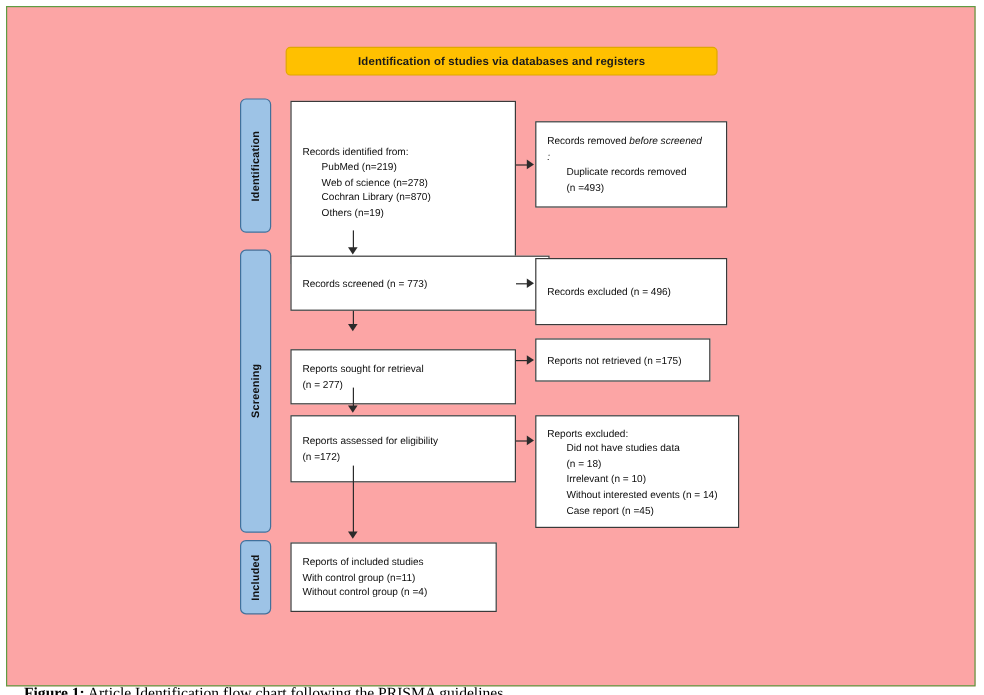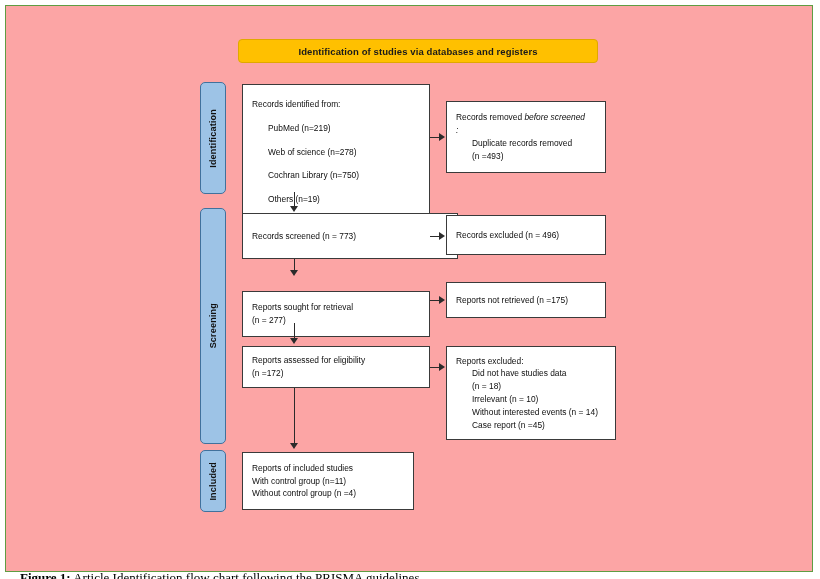--- a/index.html
+++ b/index.html
@@ -85,27 +85,27 @@
     box-sizing: border-box;
     padding: 8px 9px;
     font-size: 8.4px;
     line-height: 1.52;
     color: #0d0d0d;
   }
   .box .ln { white-space: pre; }
   .box .indent { padding-left: 16px; }
   .box .ital { font-style: italic; }
 
-  #box-identified   { left: 236px; top: 78px;  width: 188px; height: 136px; gap: 11px; }
+  #box-identified   { left: 236px; top: 78px;  width: 188px; height: 136px; }
   #box-removed      { left: 440px; top: 95px;  width: 160px; height: 72px;  }
   #box-screened     { left: 236px; top: 207px; width: 216px; height: 46px;  }
-  #box-excluded     { left: 440px; top: 209px; width: 160px; height: 40px;  }
+  #box-excluded     { left: 440px; top: 209px; width: 160px; height: 56px;  }
   #box-sought       { left: 236px; top: 285px; width: 188px; height: 46px;  }
-  #box-notretrieved { left: 440px; top: 276px; width: 160px; height: 36px;  }
-  #box-assessed     { left: 236px; top: 340px; width: 188px; height: 42px;  }
+  #box-notretrieved { left: 440px; top: 276px; width: 146px; height: 36px;  }
+  #box-assessed     { left: 236px; top: 340px; width: 188px; height: 56px;  }
   #box-exclreasons  { left: 440px; top: 340px; width: 170px; height: 94px;  }
   #box-included     { left: 236px; top: 446px; width: 172px; height: 58px;  }
 
   #box-identified   { display: flex; flex-direction: column; justify-content: center; padding-top: 0; padding-bottom: 0; }
   #box-screened, #box-sought, #box-assessed, #box-excluded,
   #box-notretrieved, #box-removed, #box-included, #box-exclreasons {
     display: flex; flex-direction: column; justify-content: center;
     padding-top: 0; padding-bottom: 0;
   }
 
@@ -158,21 +158,21 @@
       <span>Screening</span>
     </div>
     <div class="stage-tab" id="tab-included">
       <span>Included</span>
     </div>
 
     <div class="box" id="box-identified">
       <div class="ln">Records identified from:</div>
       <div class="ln indent">PubMed (n=219)</div>
       <div class="ln indent">Web of science (n=278)</div>
-      <div class="ln indent">Cochran Library (n=750)</div>
+      <div class="ln indent">Cochran Library (n=870)</div>
       <div class="ln indent">Others (n=19)</div>
     </div>
 
     <div class="box" id="box-removed">
       <div class="ln"><span>Records removed </span><span class="ital">before screened</span></div>
       <div class="ln ital">:</div>
       <div class="ln indent">Duplicate records removed</div>
       <div class="ln indent">(n =493)</div>
     </div>
 

